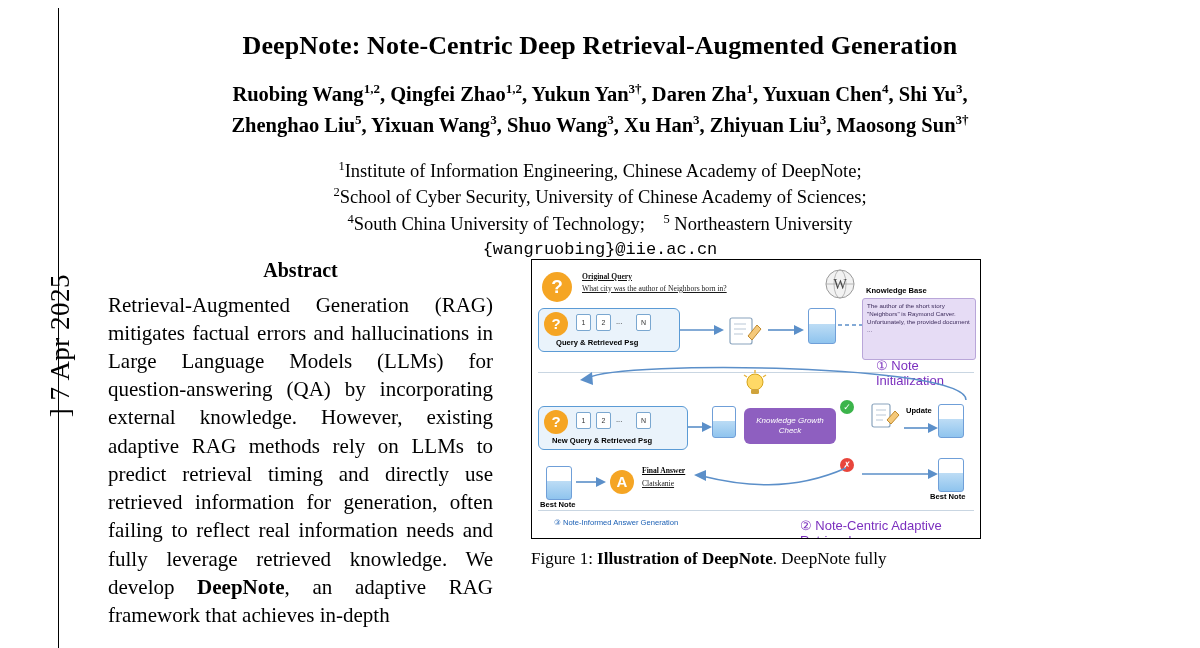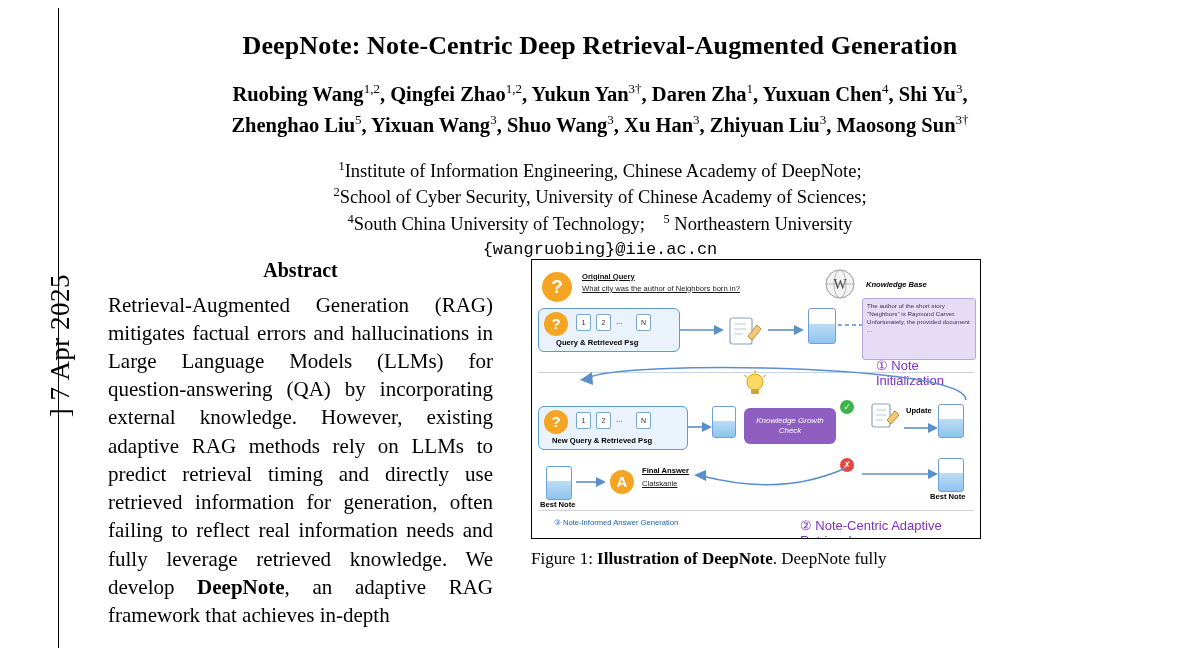--- a/index.html
+++ b/index.html
@@ -67,21 +67,21 @@
     text-align: center;
     font-size: 20.5px;
     font-weight: bold;
     margin-top: 18px;
     line-height: 1.5;
     padding: 0 10px;
   }
   .authors .sup {
     font-size: 13px;
     vertical-align: super;
-    font-weight: normal;
+    font-weight: bold;
   }
 
   .affils {
     text-align: center;
     font-size: 18.5px;
     margin-top: 17px;
     line-height: 1.43;
   }
   .affils .sup {
     font-size: 12.5px;
@@ -176,21 +176,21 @@
     font-size: 9px; display: flex; align-items: center; justify-content: center;
   }
   .beaker {
     width: 26px; height: 34px; border: 1.4px solid #6f9fd8; border-radius: 3px;
     background: linear-gradient(to bottom, #ffffff 0%, #ffffff 45%, #bcdcf5 45%, #8fc4ee 100%);
   }
   .acirc {
     width: 24px; height: 24px; border-radius: 50%; background: #f5a524; color: #fff;
     font-weight: bold; font-size: 15px; display: flex; align-items: center; justify-content: center;
   }
-  .ul { text-decoration: underline; }
+  .ul { text-decoration: underline; font-family: Liberation Serif, serif; }
   .fig-sep { position: absolute; background: #c9d6e2; }
 </style>
 </head>
 <body>
 
 <div class="arxiv-stamp">
   <div class="arxiv-rule"></div>
   <div class="arxiv-text">] 7 Apr 2025</div>
 </div>
 
@@ -239,21 +239,21 @@
         <div class="fg lbl ul" style="left:50px; top:24px; width:200px;">What city was the author of Neighbors born in?</div>
 
         <div class="fg" style="left:292px; top:8px;">
           <svg width="32" height="32" viewBox="0 0 32 32">
             <circle cx="16" cy="16" r="14" fill="#f2f2f2" stroke="#999" stroke-width="1"></circle>
             <ellipse cx="16" cy="16" rx="6" ry="14" fill="none" stroke="#aaa" stroke-width="0.8"></ellipse>
             <line x1="2" y1="16" x2="30" y2="16" stroke="#aaa" stroke-width="0.8"></line>
             <text x="16" y="21" font-size="14" text-anchor="middle" font-family="Liberation Serif, serif" fill="#444">W</text>
           </svg>
         </div>
-        <div class="fg lbl-bold" style="left:334px; top:20px;font-style:italic;">Knowledge Base</div>
+        <div class="fg lbl-bold" style="left:334px; top:26px;">Knowledge Base</div>
 
         <div class="fg qbox" style="left:6px; top:48px; width:140px; height:42px;"></div>
         <div class="fg qmark" style="left:12px; top:52px; width:24px; height:24px; font-size:15px;">
             <span>?</span>
           </div>
         <div class="fg numchip" style="left:44px; top:54px;">1</div>
         <div class="fg numchip" style="left:64px; top:54px;">2</div>
         <div class="fg lbl" style="left:84px; top:57px;">...</div>
         <div class="fg numchip" style="left:104px; top:54px;">N</div>
         <div class="fg lbl-bold" style="left:24px; top:78px;">Query &amp; Retrieved Psg</div>

